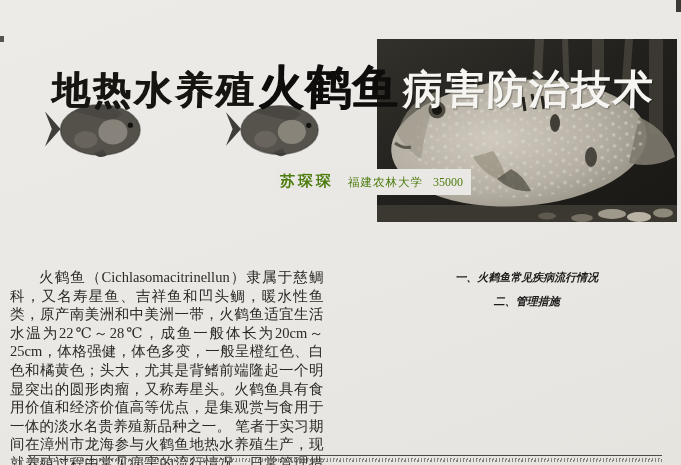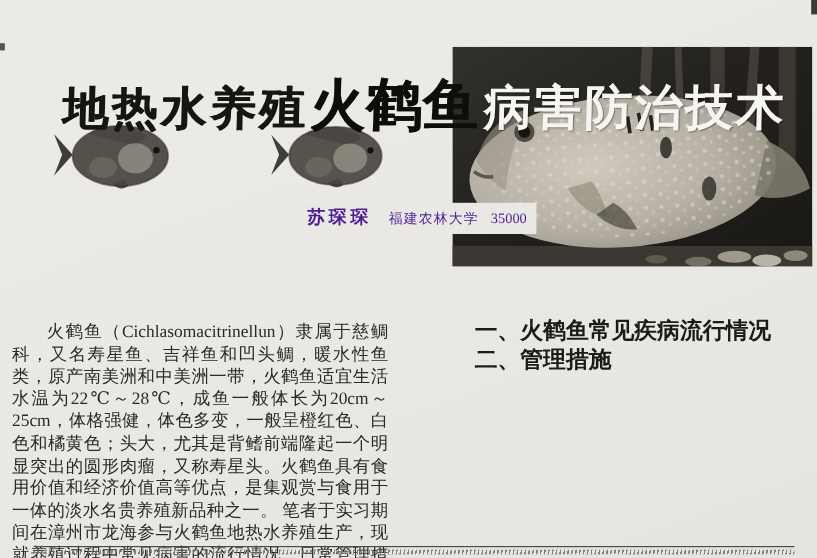--- a/index.html
+++ b/index.html
@@ -29,39 +29,40 @@
     display:flex;align-items:baseline;white-space:nowrap;
     font-family:"DejaVu Sans","Liberation Sans",sans-serif;font-weight:900;
     transform:skewX(-1.5deg);
   }
   .headline .t1{font-size:38px;letter-spacing:3px;color:#161512;text-shadow:1px 0 0 #161512;}
   .headline .t2{font-size:46px;letter-spacing:1px;color:#0e0d0b;text-shadow:1px 0 0 #0e0d0b;margin-left:1px;}
   .headline .t3{font-size:40px;letter-spacing:2px;color:#f6f5f1;text-shadow:1px 1px 1px rgba(0,0,0,.35);margin-left:4px;}
 
   
   .byline{
-    position:absolute;left:252px;top:169px;z-index:6;
+    position:absolute;left:276px;top:169px;z-index:6;
     background:#eae8e4;padding:3px 8px 4px 4px;white-space:nowrap;
-    color:#4c1d95;
+    color:#4d7c0f;
   }
   .byline .author{font-size:15px;letter-spacing:3px;font-weight:bold;}
   .byline .affil{font-size:11.5px;margin-left:14px;letter-spacing:1px;}
   .byline .zip{font-size:12px;margin-left:10px;font-family:"Liberation Serif",serif;}
 
   
   .columns{
     position:absolute;left:10px;top:268px;width:663px;z-index:3;
     display:flex;gap:36px;
   }
   .col{width:328px;font-size:14.5px;line-height:18.6px;text-align:justify;color:#2a2927;}
   .col p{margin:0;text-indent:2em;}
   .sec-heading{
     font-family:"Liberation Sans","DejaVu Sans",sans-serif;
-    font-weight:bold;font-size:19px;margin:0 0 3px 0;text-indent:1.9em;color:#1c1b19;
-    text-align:left;
+    font-weight:bold;font-size:11px;margin:0 0 3px 0;text-indent:1.9em;color:#1c1b19;
+    text-align:center;
+    font-style:italic;
   }
   .sec-heading.second{margin-top:5px;}
 
   
   .bottom-rule{position:absolute;left:28px;top:455px;width:634px;z-index:4;}
   .bottom-rule .solid{height:0;border-top:1px solid #4c4b47;}
   .bottom-rule .hatch{
     margin-top:2px;height:4px;
     background:repeating-linear-gradient(100deg,#73716b 0,#73716b 1.2px,transparent 1.2px,transparent 3.2px);
     opacity:.85;

